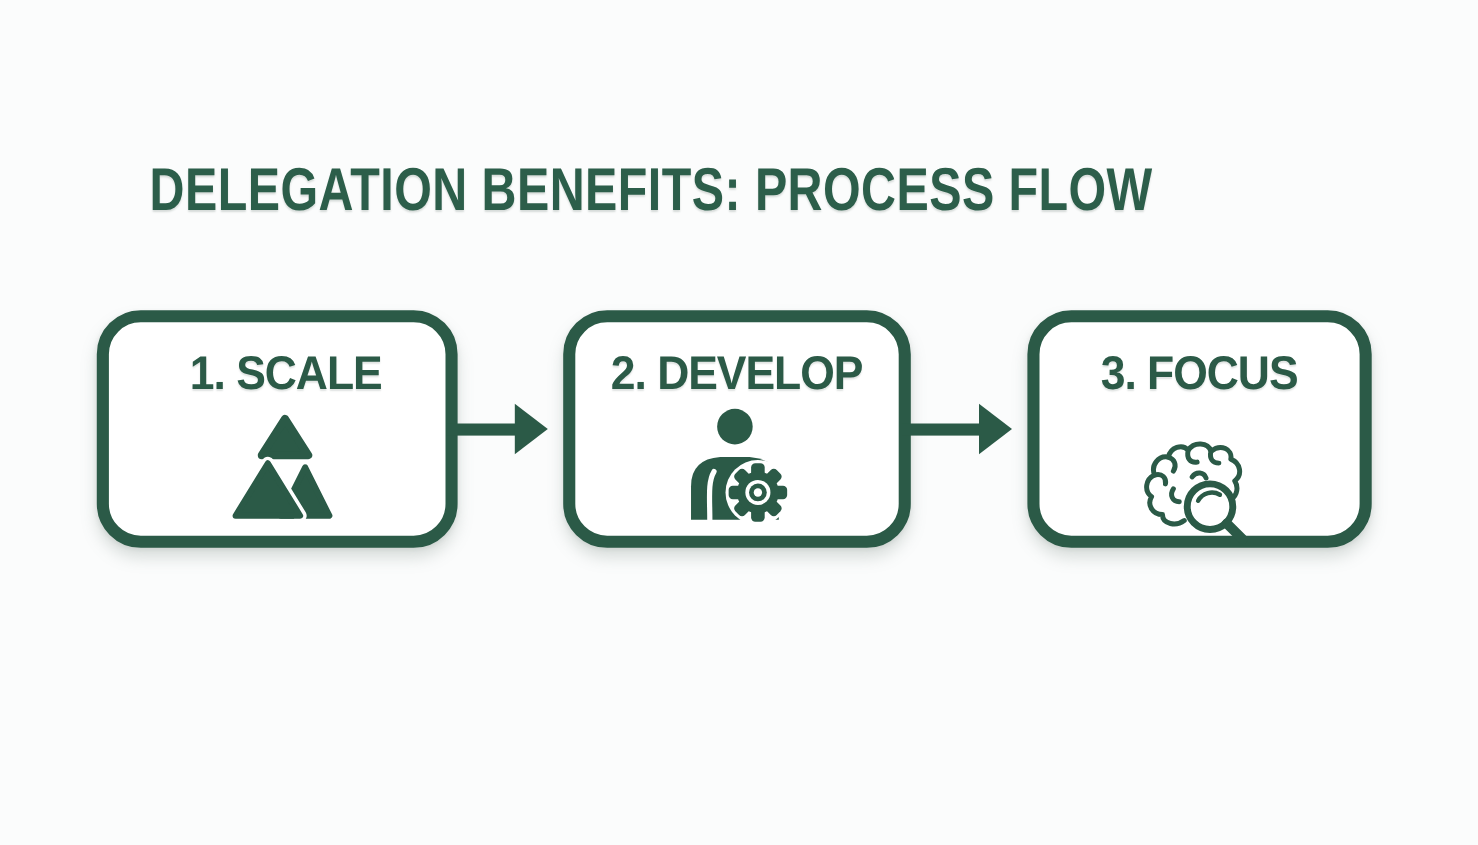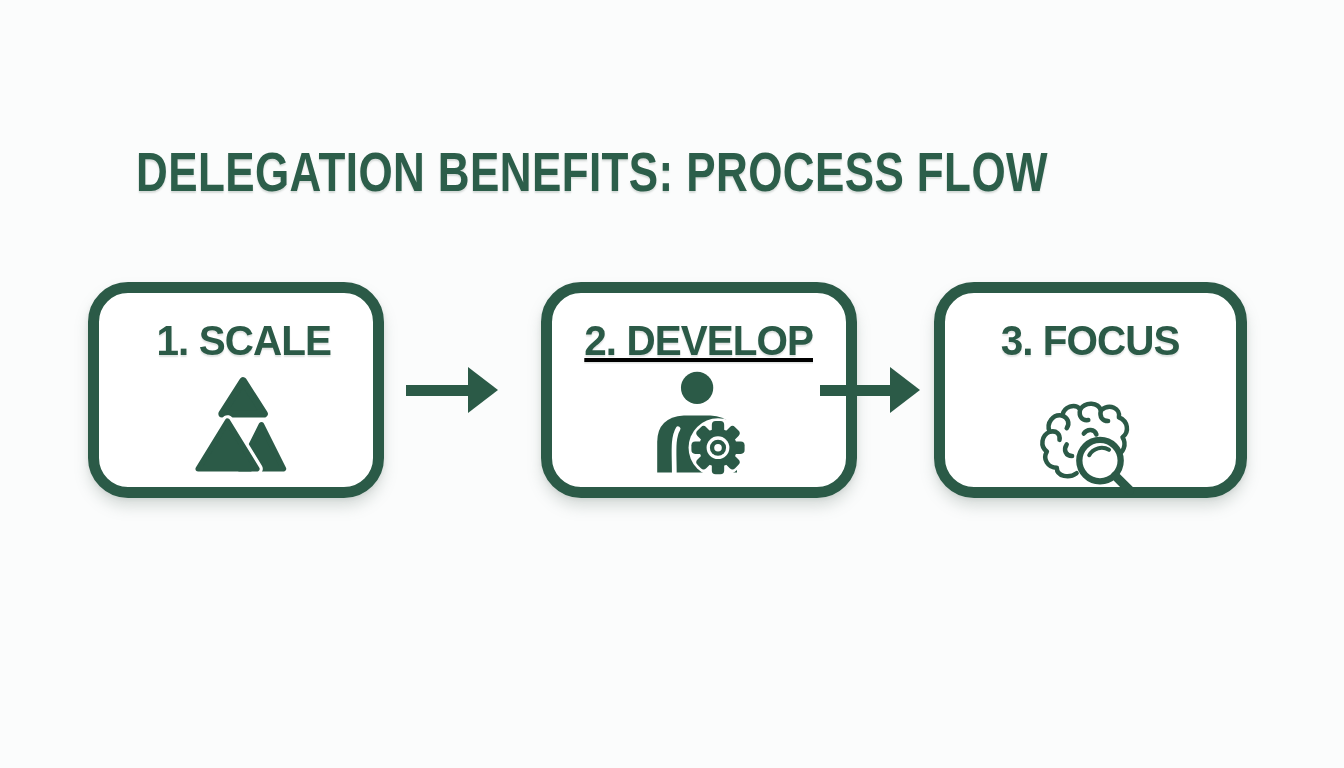--- a/index.html
+++ b/index.html
@@ -35,22 +35,22 @@
     height: 216px;
     background: #ffffff;
     border: 11px solid #2b5a47;
     border-radius: 40px;
     box-sizing: border-box;
     box-shadow: 0 9px 14px rgba(118, 134, 126, 0.25), 0 2px 4px rgba(118, 134, 126, 0.15);
     display: flex;
     flex-direction: column;
     align-items: center;
   }
-  #step1 { left: 88px;  width: 296px; padding-left: 15px; }
-  #step2 { left: 541px; width: 316px; text-decoration: underline; }
+  #step1 { left: 88px;  width: 328px; padding-left: 15px; }
+  #step2 { left: 512px; width: 316px; }
   #step3 { left: 934px; width: 313px; gap: 36px; }
   .step-label {
     margin-top: 26px;
     font-size: 43px;
     line-height: 1;
     font-weight: bold;
     color: #2b5a47;
     white-space: nowrap;
     letter-spacing: -1px;
     transform: scaleX(0.94);

